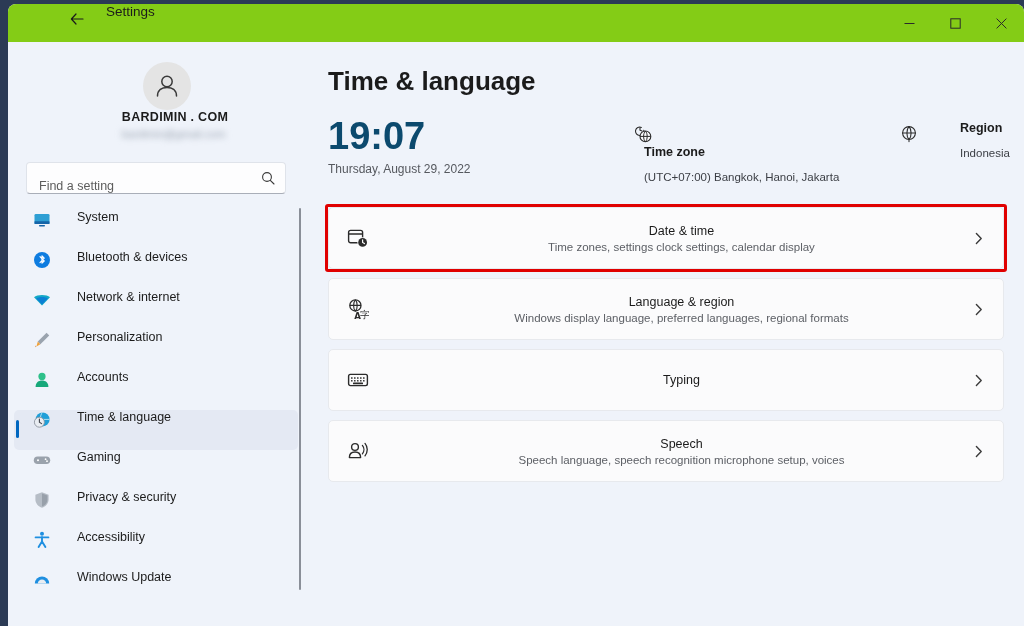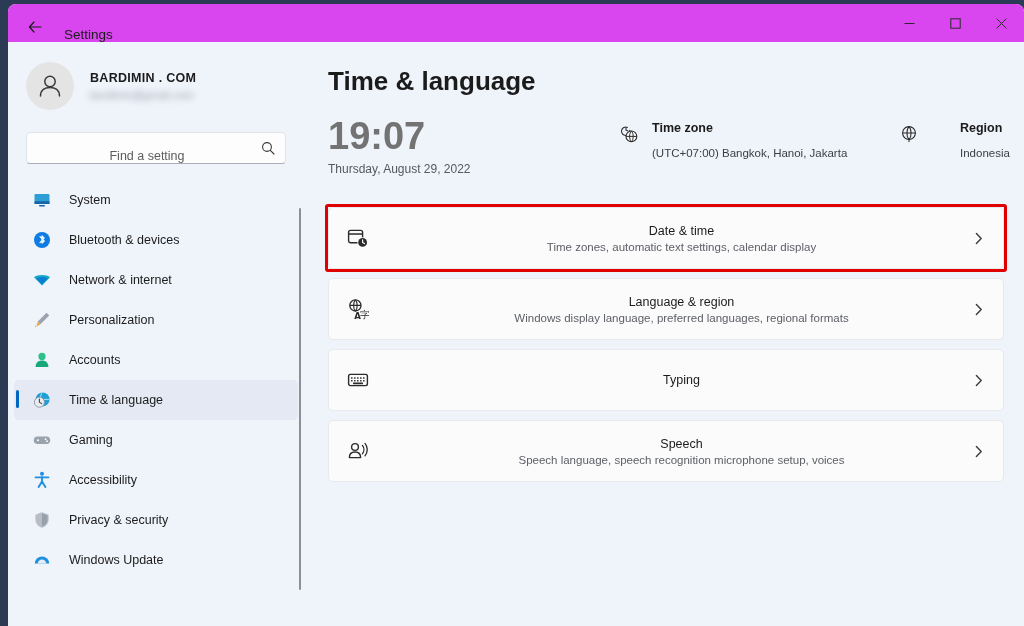--- a/index.html
+++ b/index.html
@@ -17,22 +17,22 @@
     width: 1016px; height: 622px;
     background: #eff3fa;
     border-radius: 8px 8px 0 0;
     overflow: hidden;
   }
 
   
   #titlebar {
     position: absolute; left: 0; top: 0;
     width: 100%; height: 38px;
-    background: #d946ef;
-    display: flex; align-items: flex-end;
+    background: #84cc16;
+    display: flex; align-items: flex-start; padding-left: 42px;
   }
   #back-btn {
     width: 34px; height: 30px; margin-left: 10px;
     display: flex; align-items: center; justify-content: center;
     border-radius: 4px; cursor: pointer;
   }
   #win-title {
     margin-left: 12px;
     font-size: 13.5px; color: #1b1b1b;
   }
@@ -48,20 +48,21 @@
 
   
   #sidebar {
     position: absolute; left: 0; top: 38px;
     width: 300px; height: 584px;
     background: #eff3fa;
   }
   #account {
     display: flex; align-items: center;
     padding: 20px 0 0 18px;
+    flex-direction: column;
   }
   #avatar {
     width: 48px; height: 48px; border-radius: 50%;
     background: #e4e4e4;
     display: flex; align-items: center; justify-content: center;
     flex-shrink: 0;
   }
   #account-text { margin-left: 16px; }
   #account-name {
     font-size: 12.5px; font-weight: bold; color: #1b1b1b;
@@ -83,43 +84,44 @@
     border: 1px solid #dfe3ea;
     border-bottom: 1px solid #a9aeb8;
     border-radius: 4px;
     display: flex; align-items: center;
   }
   #search-input {
     flex: 1; height: 100%;
     border: none; outline: none; background: transparent;
     padding: 16px 30px 0 12px;
     font-family: "Liberation Sans", sans-serif;
-    font-size: 12.5px; color: #ef4444; text-align: center;
+    font-size: 12.5px; color: #ef4444;
   }
   #search-input::placeholder { color: #5c5c5c; }
   #search-icon {
     position: absolute; right: 10px;
     display: flex; align-items: center;
   }
 
   
   #navlist {
     margin-top: 16px;
     height: 418px;
     overflow: hidden;
     position: relative;
   }
   .nav-item {
     position: relative;
-    display: flex; align-items: center;
+    display: flex; align-items: flex-start;
     height: 40px;
     margin: 0 10px 0 6px;
     padding-left: 18px;
     border-radius: 5px;
     cursor: pointer;
+    gap: 8px;
   }
   .nav-item.selected { background: #e4e9f3; }
   .nav-item.selected::before {
     content: "";
     position: absolute; left: 2px; top: 10px;
     width: 3px; height: 18px;
     background: #0067c0; border-radius: 2px;
   }
   .nav-icon {
     width: 20px; height: 20px;
@@ -148,32 +150,32 @@
     font-size: 26px; font-weight: bold; color: #1b1b1b;
   }
 
   
   #clock-row {
     position: relative;
     margin: 18px 0 0 20px;
     height: 78px;
   }
   #clock-time {
-    font-size: 38px; font-weight: bold; color: #737373;
+    font-size: 38px; font-weight: bold; color: #0c4a6e;
     line-height: 42px;
   }
   #clock-date {
     margin-top: 5px;
     font-size: 12px; color: #55585e;
   }
   .info-block {
     position: absolute; top: 6px;
     display: flex; align-items: flex-start;
   }
-  #tz-block { left: 290px; }
+  #tz-block { left: 304px; flex-direction: column; }
   #region-block { left: 570px; gap: 28px; }
   .info-icon {
     width: 22px; height: 22px; margin-top: 2px;
     display: flex; align-items: center; justify-content: center;
     flex-shrink: 0;
   }
   .info-text { margin-left: 12px; }
   .info-title { font-size: 12.5px; font-weight: bold; color: #1b1b1b; }
   .info-value { margin-top: 12px; font-size: 11.5px; color: #3b3e44; }
 
@@ -361,35 +363,35 @@
             <circle cx="12.6" cy="8.2" r="0.9" fill="#fff"></circle>
             <circle cx="14" cy="10.2" r="0.9" fill="#fff"></circle>
           </svg>
         </span>
         <span class="nav-label">Gaming</span>
       </div>
 
       <div class="nav-item">
         <span class="nav-icon">
           <svg width="18" height="18" viewBox="0 0 18 18">
+            <path d="M9 1.2 L15.6 3.8 V8.6 C15.6 12.6 12.6 15.6 9 16.8 C5.4 15.6 2.4 12.6 2.4 8.6 V3.8 Z" fill="#b6bdc6"></path>
+            <path d="M9 2.4 L14.4 4.5 V8.6 C14.4 12 11.9 14.6 9 15.6 Z" fill="#98a0aa"></path>
+          </svg>
+        </span>
+        <span class="nav-label">Privacy &amp; security</span>
+      </div>
+
+      <div class="nav-item">
+        <span class="nav-icon">
+          <svg width="18" height="18" viewBox="0 0 18 18">
             <circle cx="9" cy="2.8" r="2" fill="#1f8fe0"></circle>
             <path d="M2.6 6.4 H15.4 M9 6 V10.4 M9 10.4 L5.6 16 M9 10.4 L12.4 16" fill="none" stroke="#1f8fe0" stroke-width="1.9" stroke-linecap="round"></path>
           </svg>
         </span>
         <span class="nav-label">Accessibility</span>
-      </div>
-
-      <div class="nav-item">
-        <span class="nav-icon">
-          <svg width="18" height="18" viewBox="0 0 18 18">
-            <path d="M9 1.2 L15.6 3.8 V8.6 C15.6 12.6 12.6 15.6 9 16.8 C5.4 15.6 2.4 12.6 2.4 8.6 V3.8 Z" fill="#b6bdc6"></path>
-            <path d="M9 2.4 L14.4 4.5 V8.6 C14.4 12 11.9 14.6 9 15.6 Z" fill="#98a0aa"></path>
-          </svg>
-        </span>
-        <span class="nav-label">Privacy &amp; security</span>
       </div>
 
       <div class="nav-item">
         <span class="nav-icon">
           <svg width="18" height="18" viewBox="0 0 18 18">
             <path d="M1.8 12.6 A7.2 7.2 0 0 1 16.2 12.6 Z" fill="#1f8fe0"></path>
             <path d="M4.8 12.6 A4.2 4.2 0 0 1 13.2 12.6 Z" fill="#e9edf2"></path>
           </svg>
         </span>
         <span class="nav-label">Windows Update</span>
@@ -444,21 +446,21 @@
           <svg width="22" height="22" viewBox="0 0 22 22">
             <rect x="1.6" y="3.4" width="14" height="12.4" rx="2" fill="none" stroke="#2b2b2b" stroke-width="1.4"></rect>
             <path d="M1.6 7 H15.6" stroke="#2b2b2b" stroke-width="1.4"></path>
             <circle cx="15.6" cy="15.4" r="5.2" fill="#fbfbfc"></circle>
             <circle cx="15.6" cy="15.4" r="4.4" fill="#2b2b2b"></circle>
             <path d="M15.6 12.8 V15.4 L17.4 16.6" fill="none" stroke="#fbfbfc" stroke-width="1.2" stroke-linecap="round"></path>
           </svg>
         </span>
         <span class="card-text">
           <span class="card-title" style="display:block">Date &amp; time</span>
-          <span class="card-sub" style="display:block">Time zones, automatic text settings, calendar display</span>
+          <span class="card-sub" style="display:block">Time zones, settings clock settings, calendar display</span>
         </span>
         <span class="card-chev">
           <svg width="13" height="13" viewBox="0 0 13 13">
             <path d="M4.4 1.6 L9.2 6.5 L4.4 11.4" fill="none" stroke="currentColor" stroke-width="1.4" stroke-linecap="round" stroke-linejoin="round"></path>
           </svg>
         </span>
       </div>
 
       <div class="card">
         <span class="card-icon">

